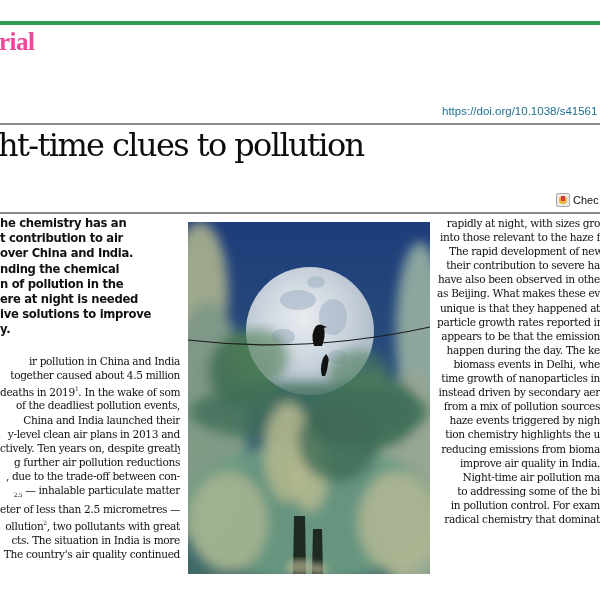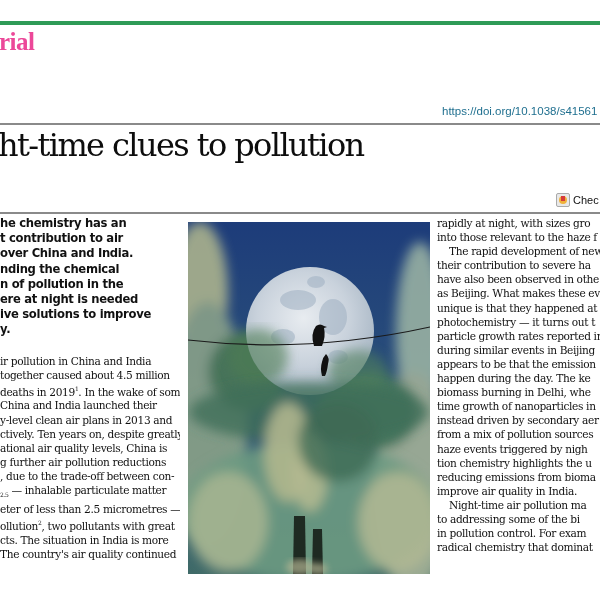--- a/index.html
+++ b/index.html
@@ -11,21 +11,21 @@
   .title { position:absolute; left:-2px; top:126px; font-family:"DejaVu Serif", serif; font-size:32px; letter-spacing:-1.6px; color:#0d0d0d; white-space:nowrap; }
   .check { position:absolute; left:556px; top:193px; display:flex; align-items:center; gap:3px; white-space:nowrap; }
   .check-icon { width:12px; height:12px; border:1px solid #aaa; background:#e8e8e8; border-radius:2px; position:relative; }
   .check-icon::before { content:""; position:absolute; left:2px; top:2px; width:8px; height:8px; border-radius:50%; background:#f0b23a; }
   .check-icon::after { content:""; position:absolute; left:4px; top:2px; width:4px; height:5px; background:#d63a3a; }
   .check-label { font-family:"Liberation Sans", sans-serif; font-size:11px; color:#111; }
   .col { position:absolute; overflow:hidden; white-space:nowrap; }
   .col-left { left:0; top:216px; width:180px; }
   .col-right { left:437px; top:216px; width:163px; }
   .abstract-line { font-family:"DejaVu Sans", sans-serif; font-weight:bold; font-size:11.6px; line-height:15.2px; letter-spacing:-0.3px; color:#111; display:block; }
-  .body-line { font-family:"DejaVu Serif", serif; font-size:10.6px; line-height:14.1px; letter-spacing:-0.35px; color:#111; display:block; }
+  .body-line { font-family:"DejaVu Serif", serif; font-size:10.6px; line-height:14.1px; letter-spacing:-0.35px; color:#111; display:block;text-align:right; }
   .indent { padding-left:12px; }
   .spacer { height:16px; }
   .figure { position:absolute; left:188px; top:222px; width:242px; height:352px; overflow:hidden; background:#2c4a6a; }
   .figure svg { display:block; }
   .caption-line { position:absolute; left:188px; top:589px; width:250px; height:11px; overflow:hidden; font-family:"DejaVu Serif", serif; font-size:10px; color:#111; white-space:nowrap; }
   sup, sub { font-size:6px; }
 </style>
 </head>
 <body>
 
@@ -51,24 +51,24 @@
     <span class="abstract-line">n of pollution in the</span>
     <span class="abstract-line">ere at night is needed</span>
     <span class="abstract-line">ive solutions to improve</span>
     <span class="abstract-line">y.</span>
   </div>
   <div class="spacer"></div>
   <div>
     <span class="body-line">ir pollution in China and India</span>
     <span class="body-line">together caused about 4.5 million</span>
     <span class="body-line"><span>deaths in 2019</span><sup>1</sup><span>. In the wake of some</span></span>
+    <span class="body-line">of the deadliest pollution events,</span>
     <span class="body-line">China and India launched their</span>
     <span class="body-line">y-level clean air plans in 2013 and</span>
     <span class="body-line">ctively. Ten years on, despite greatly</span>
-    <span class="body-line">ational air quality levels, China is</span>
     <span class="body-line">g further air pollution reductions</span>
     <span class="body-line">, due to the trade-off between con-</span>
     <span class="body-line"><sub>2.5</sub><span> — inhalable particulate matter</span></span>
     <span class="body-line">eter of less than 2.5 micrometres —</span>
     <span class="body-line"><span>ollution</span><sup>2</sup><span>, two pollutants with great</span></span>
     <span class="body-line">cts. The situation in India is more</span>
     <span class="body-line"> The country's air quality continued</span>
   </div>
 </div>
 
@@ -146,26 +146,24 @@
 <div class="caption-line" style="opacity:0.0;">facilities and haze air pollution, particular chemical mechanisms</div>
 
 <div class="col col-right">
   <span class="body-line">rapidly at night, with sizes gro</span>
   <span class="body-line">into those relevant to the haze f</span>
   <span class="body-line indent">The rapid development of new</span>
   <span class="body-line">their contribution to severe ha</span>
   <span class="body-line">have also been observed in othe</span>
   <span class="body-line">as Beijing. What makes these ev</span>
   <span class="body-line">unique is that they happened at</span>
-  <span class="body-line">photochemistry — it turns out t</span>
   <span class="body-line">particle growth rates reported in</span>
-  <span class="body-line">during similar events in Beijing</span>
   <span class="body-line">appears to be that the emission</span>
   <span class="body-line">happen during the day. The ke</span>
-  <span class="body-line">biomass burning in Delhi, whe</span>
+  <span class="body-line">biomass events in Delhi, whe</span>
   <span class="body-line">time growth of nanoparticles in</span>
   <span class="body-line">instead driven by secondary aer</span>
   <span class="body-line">from a mix of pollution sources</span>
   <span class="body-line">haze events triggered by nigh</span>
   <span class="body-line">tion chemistry highlights the u</span>
   <span class="body-line">reducing emissions from bioma</span>
   <span class="body-line">improve air quality in India.</span>
   <span class="body-line indent">Night-time air pollution ma</span>
   <span class="body-line">to addressing some of the bi</span>
   <span class="body-line">in pollution control. For exam</span>

